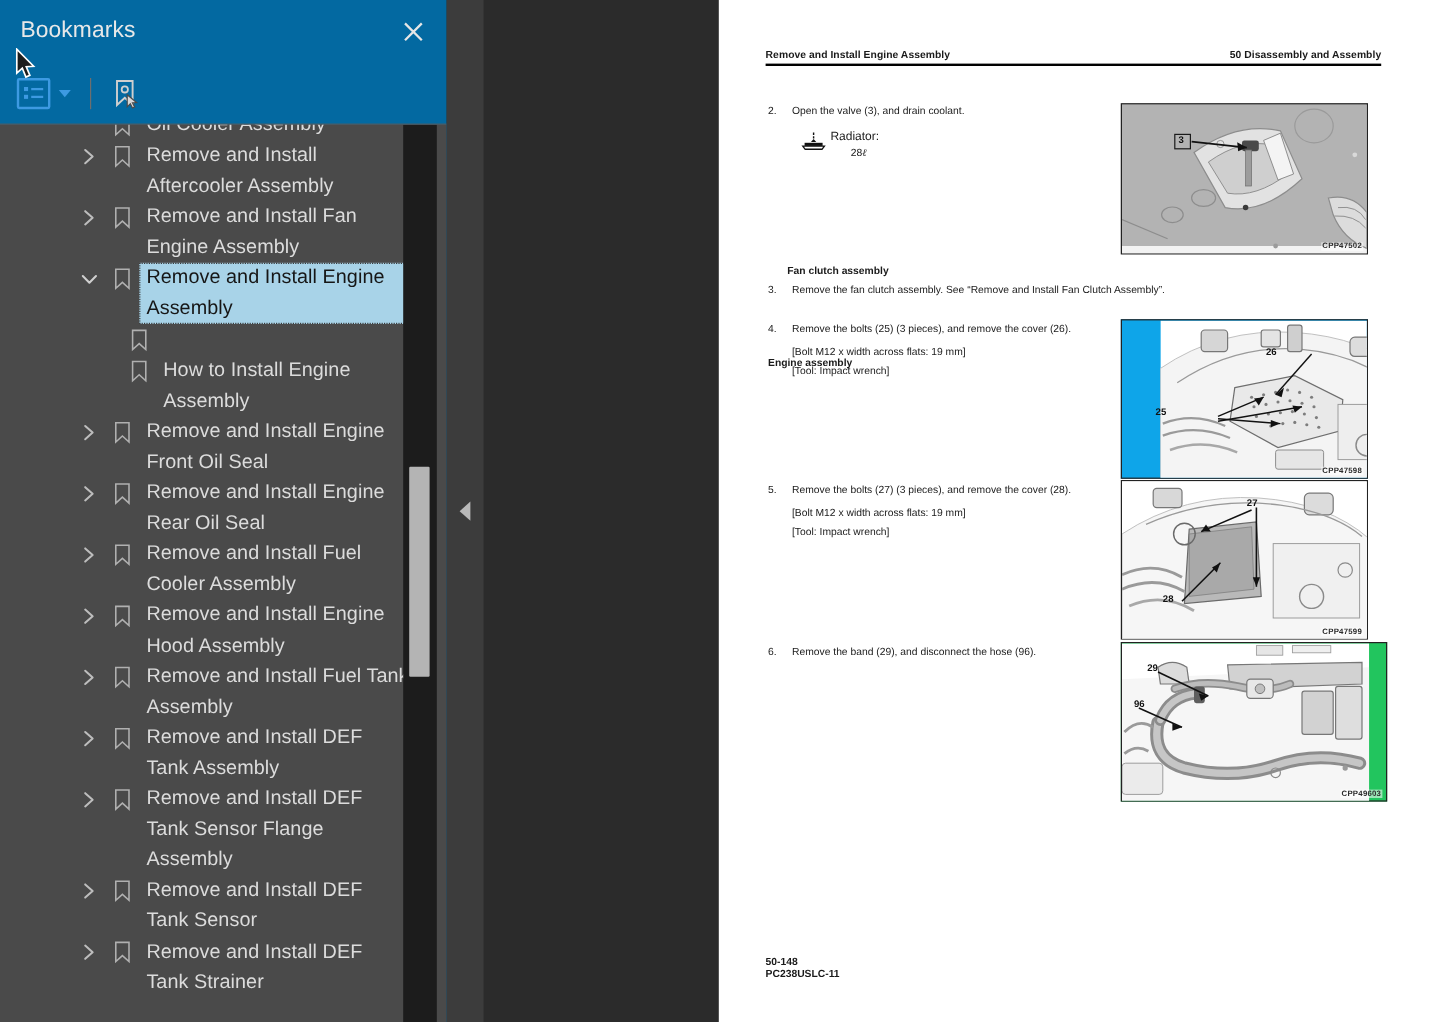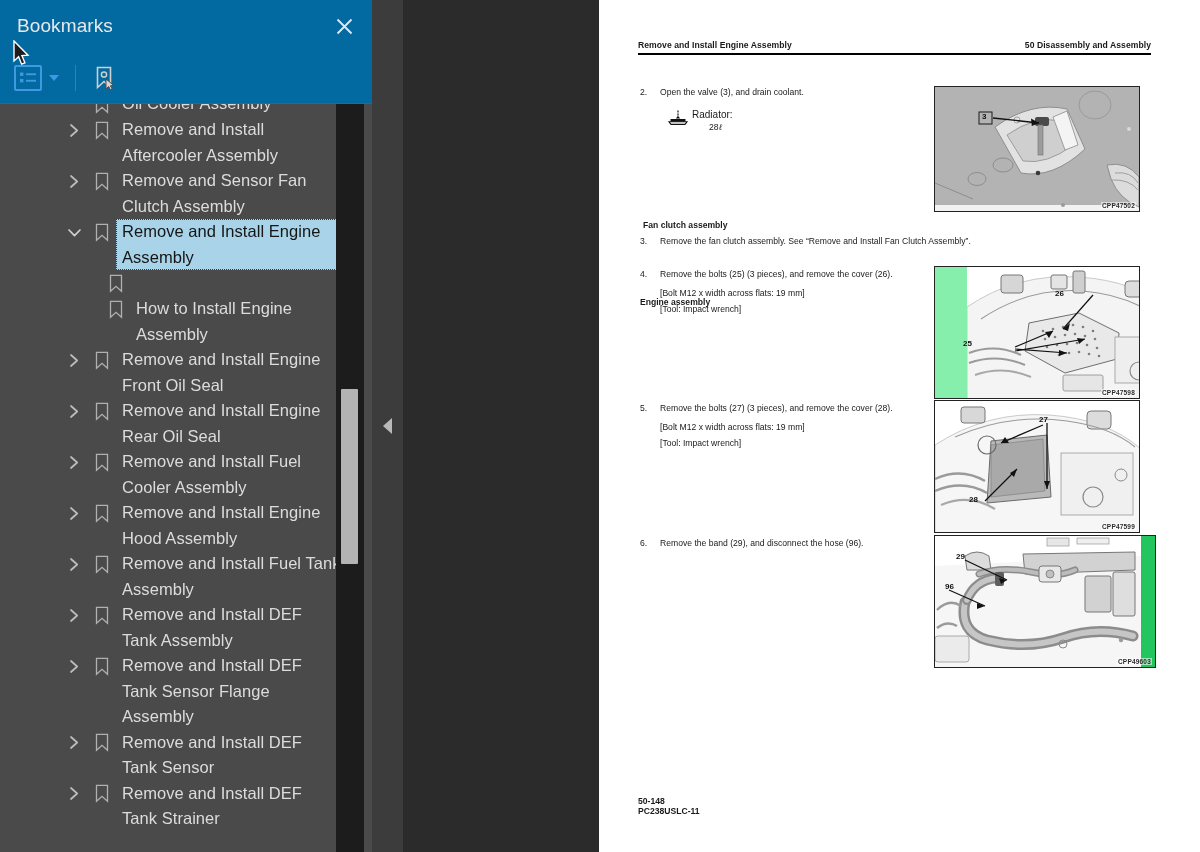--- a/index.html
+++ b/index.html
@@ -283,21 +283,21 @@
             <div class="twisty">
               <svg width="11" height="15" viewBox="0 0 11 15">
                 <path d="M2 2 L8.2 7.5 L2 13" fill="none" stroke="#bdbdbd" stroke-width="1.7" stroke-linecap="round" stroke-linejoin="round"></path>
               </svg>
             </div>
             <div class="bmk">
               <svg width="14" height="19" viewBox="0 0 14 19">
                 <path d="M1.5 1.3 h11 v16 l-5.5 -5 l-5.5 5 z" fill="none" stroke="#b0b0b0" stroke-width="1.3"></path>
               </svg>
             </div>
-            <div class="label">Remove and Sensor Fan Clutch Assembly</div>
+            <div class="label">Remove and Install Fan Engine Assembly</div>
           </div>
           <div class="row selected">
             <div class="twisty">
               <svg width="15" height="11" viewBox="0 0 15 11">
                 <path d="M2 3 L7.5 8.6 L13 3" fill="none" stroke="#cfcfcf" stroke-width="1.7" stroke-linecap="round" stroke-linejoin="round"></path>
               </svg>
             </div>
             <div class="bmk">
               <svg width="14" height="19" viewBox="0 0 14 19">
                 <path d="M1.5 1.3 h11 v16 l-5.5 -5 l-5.5 5 z" fill="none" stroke="#b0b0b0" stroke-width="1.3"></path>
@@ -505,21 +505,21 @@
             <circle cx="128" cy="118" r="2" fill="#9b9b9b"></circle>
             <circle cx="194" cy="42" r="2" fill="#d9d9d9"></circle>
             <rect x="44" y="25" width="13" height="12" fill="none" stroke="#1a1a1a" stroke-width="1"></rect>
             <path d="M58 31 L104 36" stroke="#111" stroke-width="1.3" fill="none"></path>
             <path d="M104 36 L96 31.5 L96.8 39 Z" fill="#111"></path>
           </svg>
           <span class="callout" style="left:47px; top:25px;">3</span>
           <span class="code">CPP47502</span>
         </div>
 
-        <div style="position:absolute; left:5px; top:220px; width:510px;">
+        <div style="position:absolute; left:18px; top:220px; width:510px;">
           <div class="cap-line">Fan clutch assembly</div>
         </div>
         <div class="step" style="left:2px; top:235px; width:510px;">
           <div class="step-num">3.</div>
           <div class="step-body">
             <p>Remove the fan clutch assembly. See “Remove and Install Fan Clutch Assembly”.</p>
           </div>
         </div>
 
         <div style="position:absolute; left:2px; top:253px; width:510px;margin-top:44px;">
@@ -528,21 +528,21 @@
 
         <div class="step" style="left:2px; top:268px; width:285px;">
           <div class="step-num">4.</div>
           <div class="step-body">
             <p class="justify">Remove the bolts (25) (3 pieces), and remove the cover (26).</p>
             <p style="margin-top:6px;">[Bolt M12 x width across flats: 19 mm]</p>
             <p style="margin-top:4px;">[Tool: Impact wrench]</p>
           </div>
         </div>
 
-        <div class="illus" style="left:296px; top:266px; width:206px; height:133px; background:#86efac;padding-left:32px;">
+        <div class="illus" style="left:296px; top:266px; width:206px; height:133px; background:#0ea5e9;padding-left:32px;">
           <svg width="206" height="133" viewBox="0 0 206 133">
             <rect x="0" y="0" width="206" height="133" fill="#ffffff"></rect>
             <path d="M0 40 Q50 6 112 10 Q170 14 206 44 L206 133 L0 133 Z" fill="#f4f4f4" stroke="#bdbdbd" stroke-width=".8"></path>
             <path d="M14 52 Q62 20 116 24 Q164 28 196 54" fill="none" stroke="#9a9a9a" stroke-width="1.1"></path>
             <rect x="34" y="8" width="22" height="18" rx="3" fill="#d6d6d6" stroke="#777" stroke-width="1"></rect>
             <rect x="84" y="8" width="16" height="14" rx="2" fill="#e4e4e4" stroke="#777" stroke-width="1"></rect>
             <rect x="106" y="4" width="12" height="22" rx="2" fill="#cfcfcf" stroke="#777" stroke-width="1"></rect>
             <rect x="158" y="14" width="26" height="16" rx="4" fill="#dddddd" stroke="#777" stroke-width="1"></rect>
             <g stroke="#6e6e6e" stroke-width="1" fill="#e9e9e9">
               <path d="M62 56 L112 46 L152 66 L150 92 L98 106 L58 84 Z"></path>

